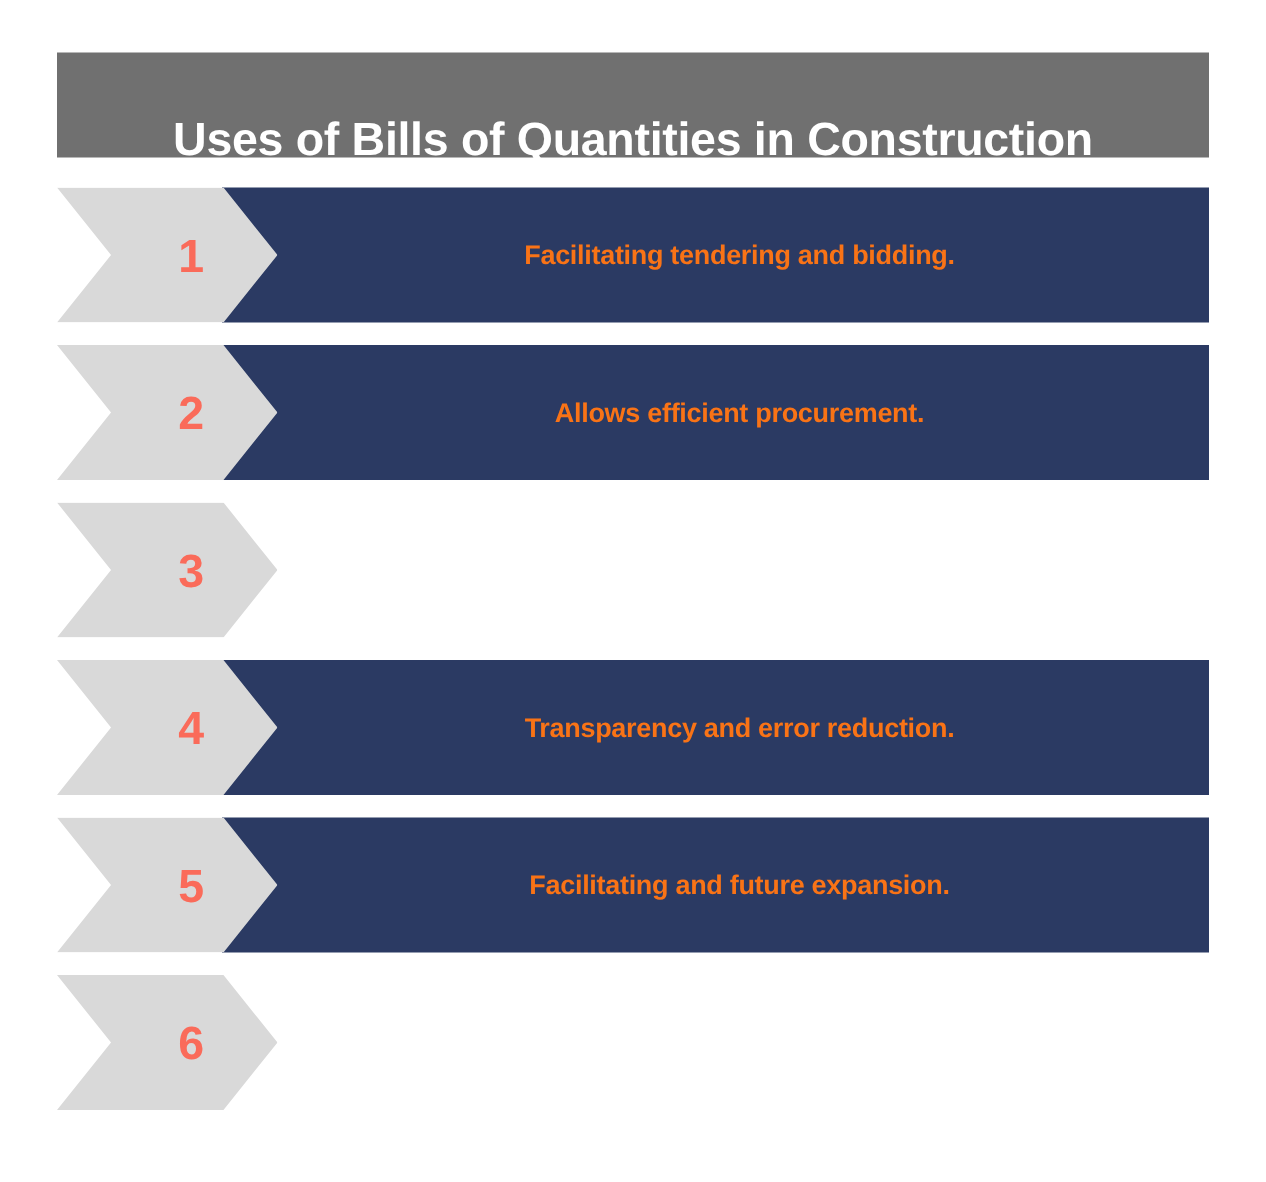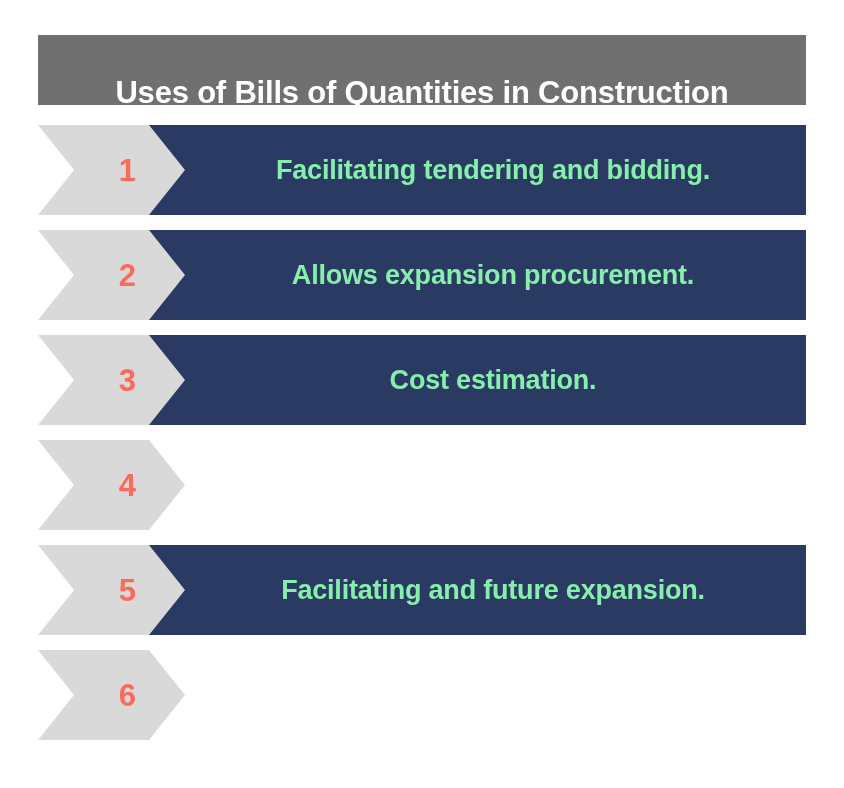--- a/index.html
+++ b/index.html
@@ -70,23 +70,23 @@
     height: 90px;
     background: #2B3A63;
     display: flex;
     align-items: center;
     justify-content: center;
     box-sizing: border-box;
     padding-left: 44px;
     padding-right: 12px;
   }
   .row-text {
-    color: #86efac;
+    color: #f97316;
     font-family: "Liberation Sans", sans-serif;
-    font-size: 27px;
+    font-size: 18px;
     font-weight: bold;
     letter-spacing: -0.2px;
     white-space: nowrap;
     line-height: 1;
   }
 
   
   .row-chevron {
     position: absolute;
     left: 38px;
@@ -130,35 +130,35 @@
     <div class="row">
       <div class="row-bar">
         <span class="row-text">Facilitating tendering and bidding.</span>
       </div>
       <div class="row-chevron"></div>
       <div class="row-number">1</div>
     </div>
 
     <div class="row">
       <div class="row-bar">
-        <span class="row-text">Allows expansion procurement.</span>
+        <span class="row-text">Allows efficient procurement.</span>
       </div>
       <div class="row-chevron"></div>
       <div class="row-number">2</div>
     </div>
 
     <div class="row">
-      <div class="row-bar">
-        <span class="row-text">Cost estimation.</span>
-      </div>
       <div class="row-chevron"></div>
       <div class="row-number">3</div>
     </div>
 
     <div class="row">
+      <div class="row-bar">
+        <span class="row-text">Transparency and error reduction.</span>
+      </div>
       <div class="row-chevron"></div>
       <div class="row-number">4</div>
     </div>
 
     <div class="row">
       <div class="row-bar">
         <span class="row-text">Facilitating and future expansion.</span>
       </div>
       <div class="row-chevron"></div>
       <div class="row-number">5</div>

